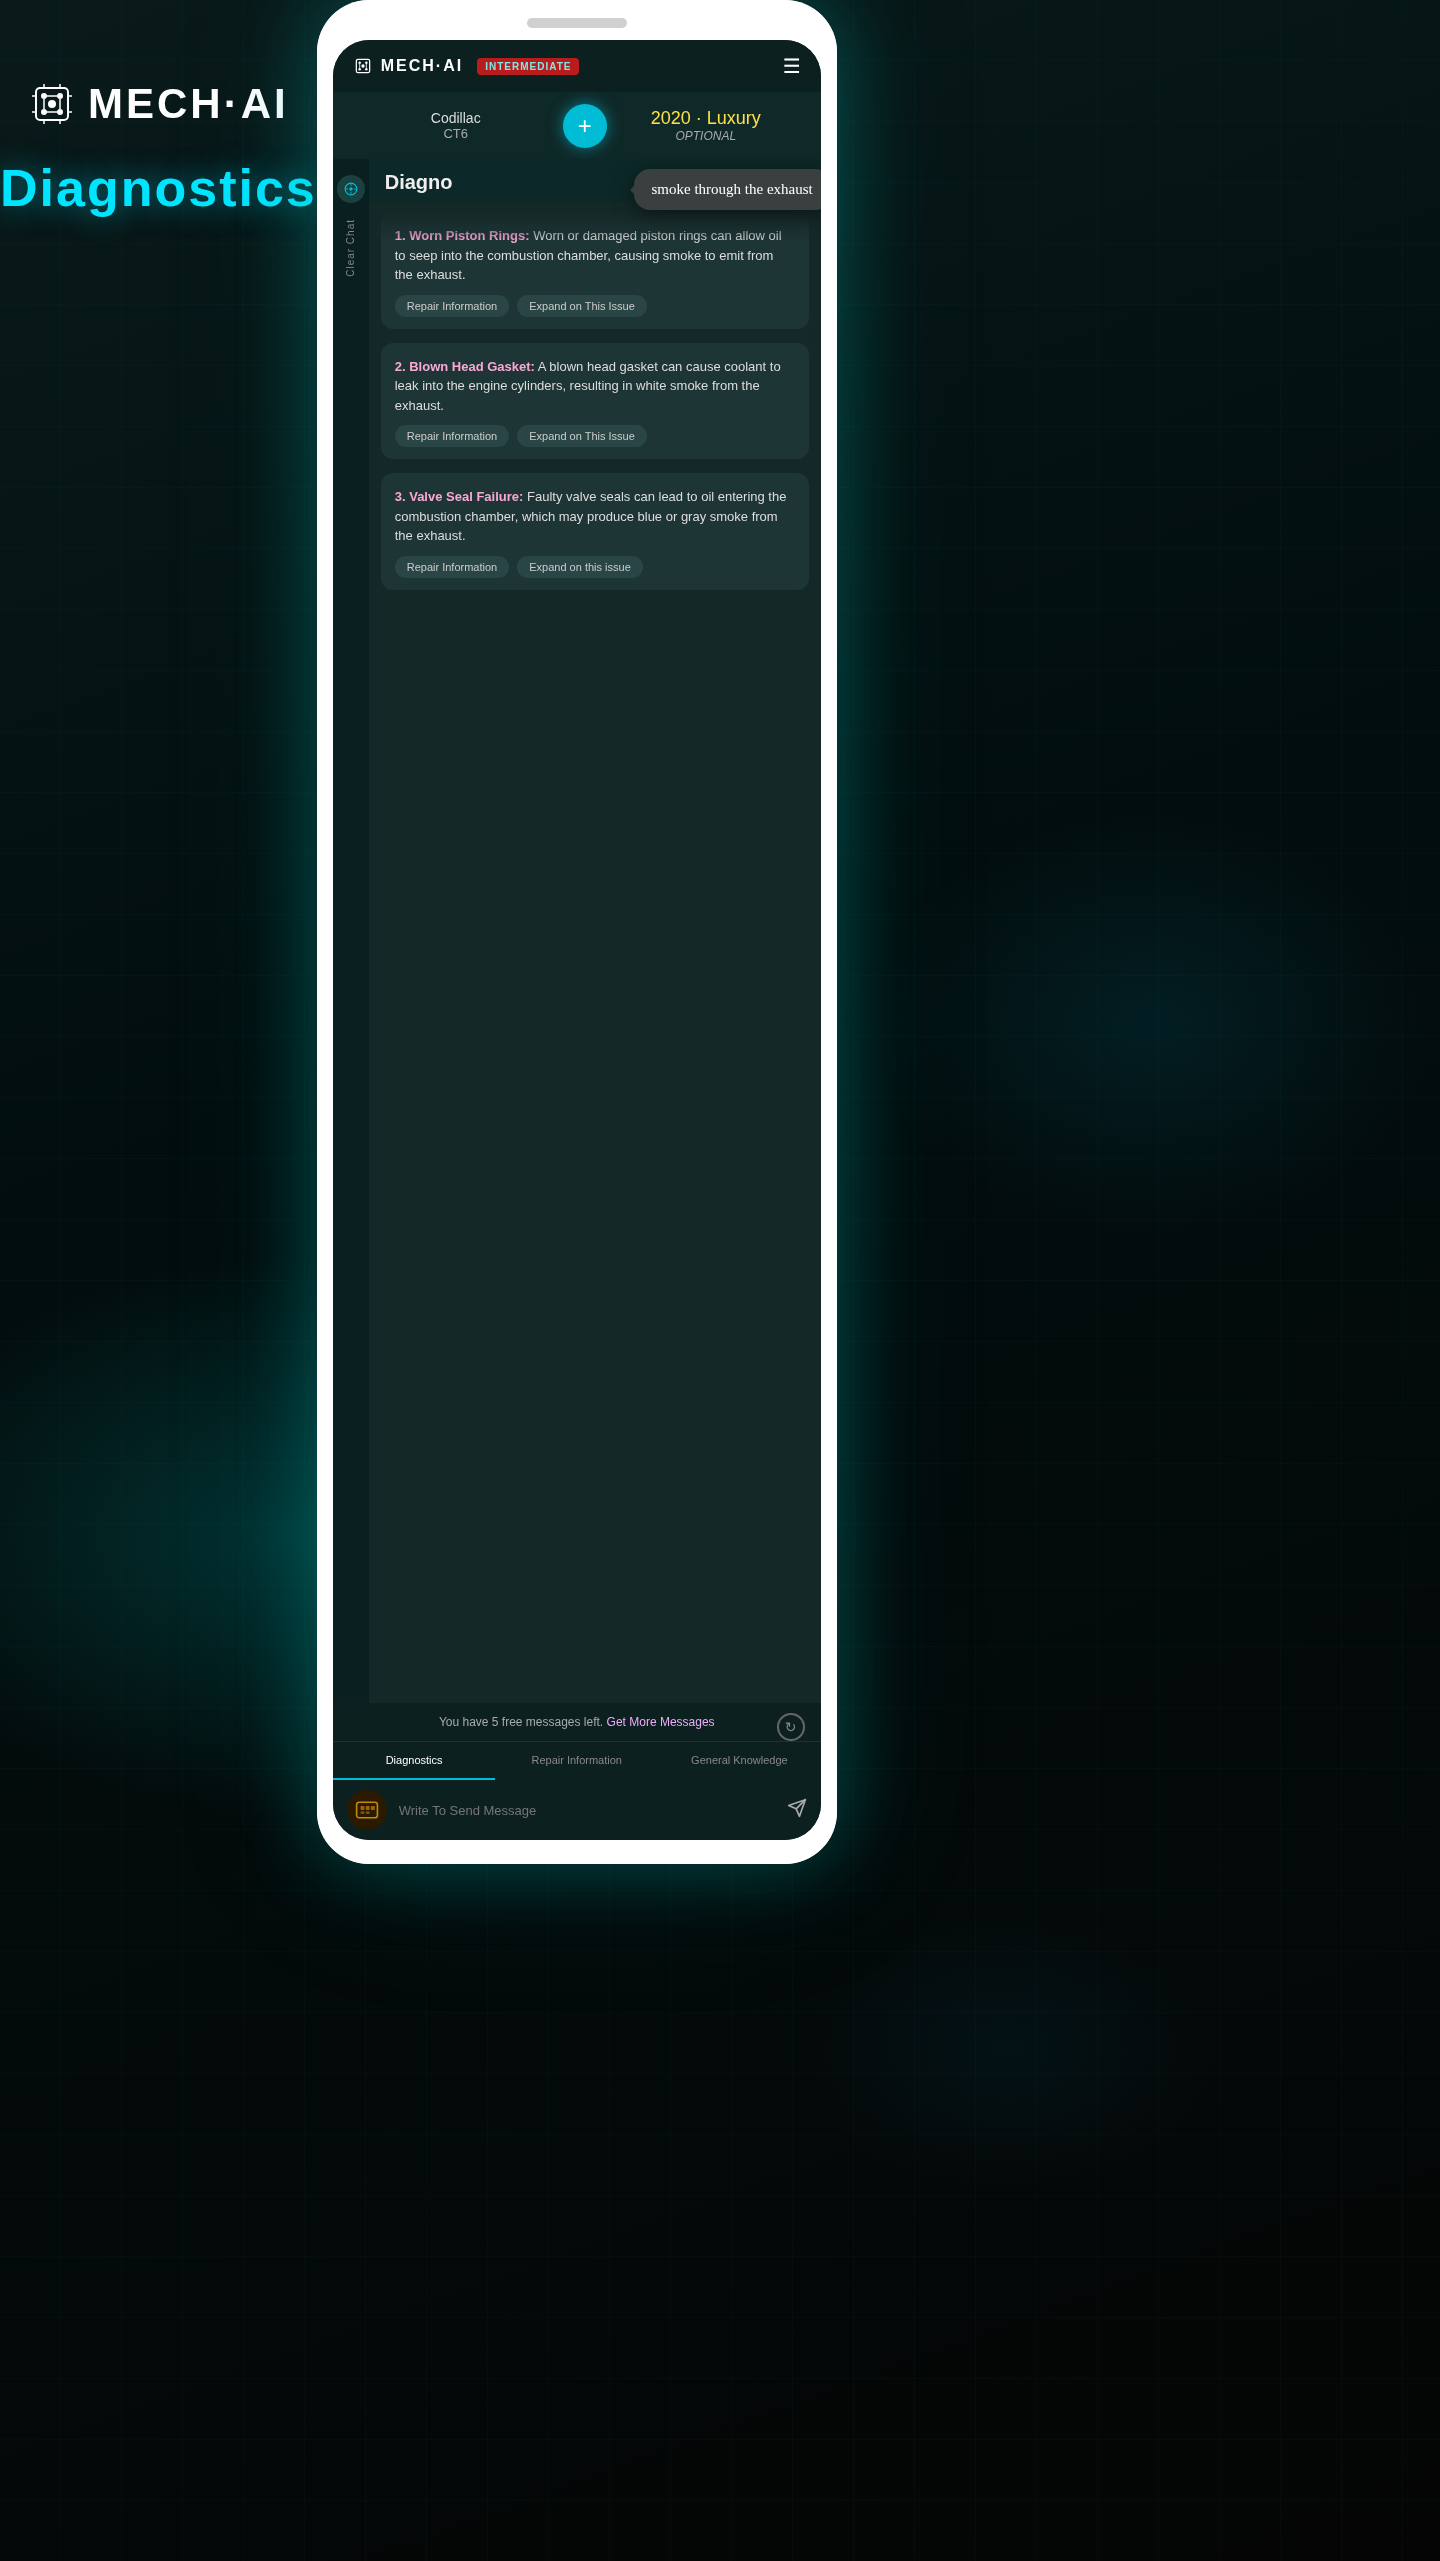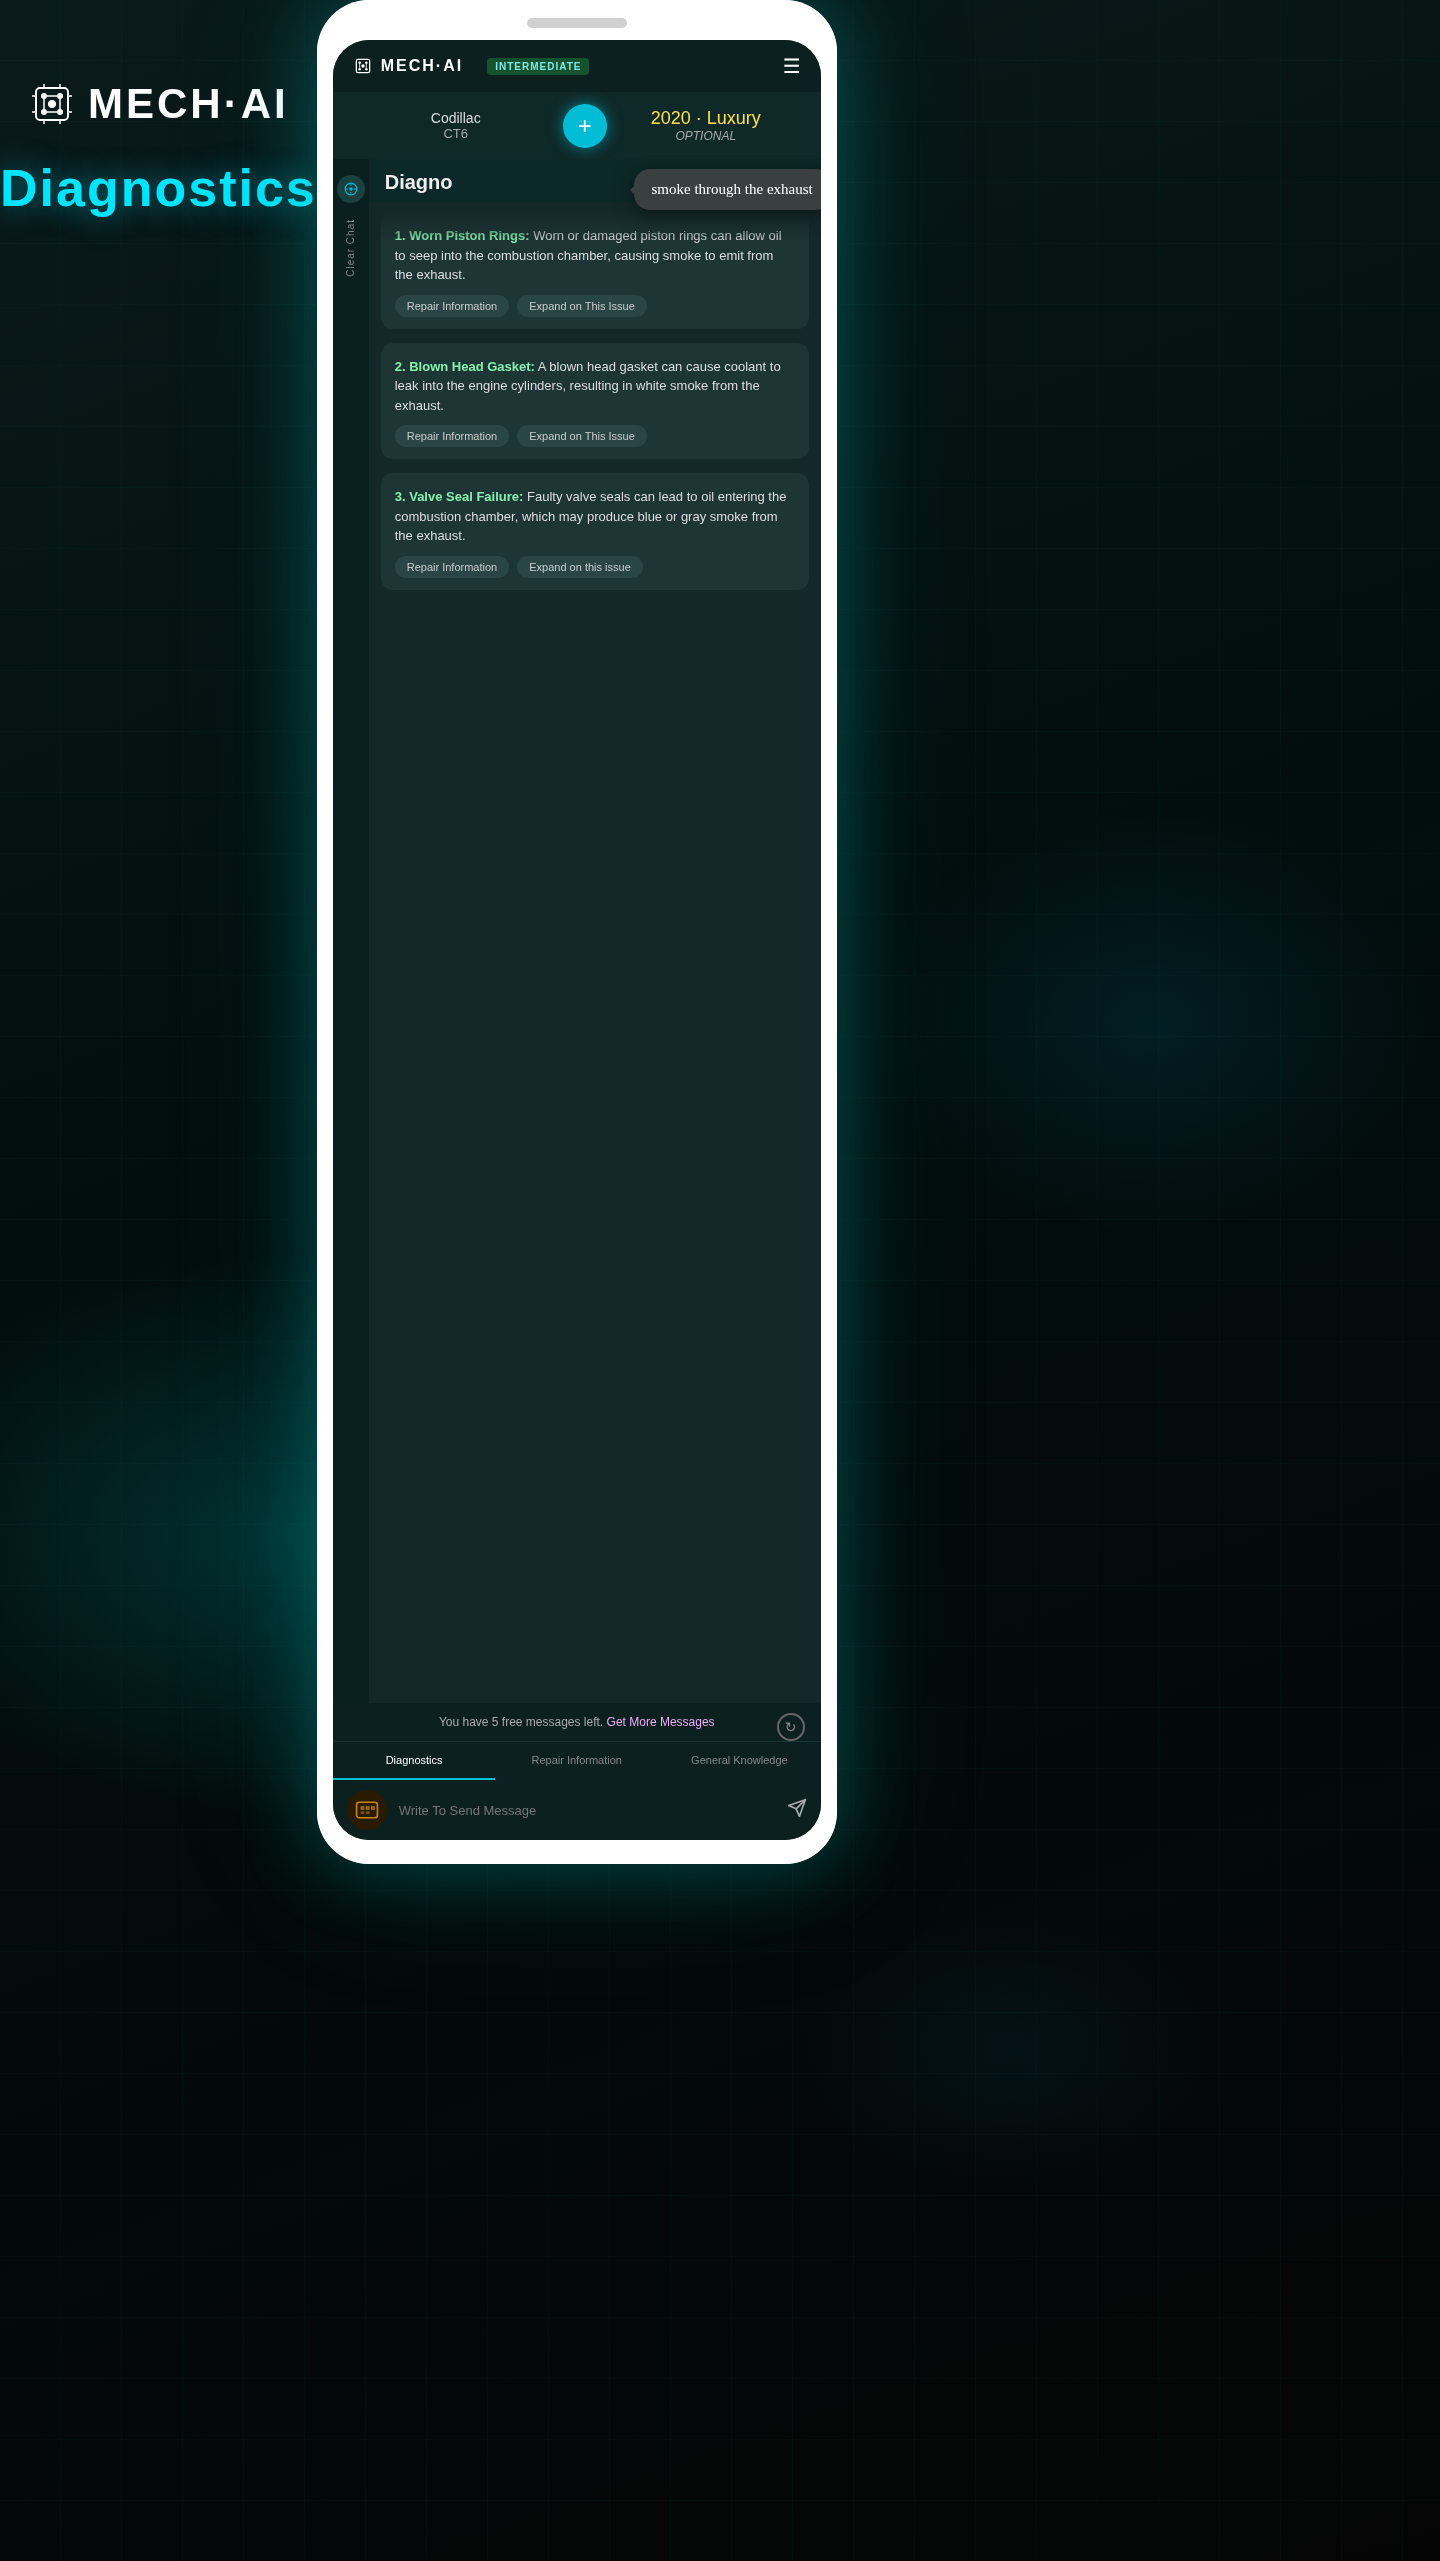--- a/index.html
+++ b/index.html
@@ -126,28 +126,28 @@
     }
 
     .nav-logo-text {
       color: #fff;
       font-size: 16px;
       font-weight: 700;
       letter-spacing: 2px;
     }
 
     .nav-badge {
-      background: #14532d;
+      background: #b91c1c;
       color: #7ee8e8;
       font-size: 10px;
       font-weight: 700;
       letter-spacing: 1px;
       padding: 3px 8px;
       border-radius: 4px;
-      margin-left: 16px;
+      margin-left: 6px;
     }
 
     .nav-menu {
       color: #fff;
       font-size: 20px;
       cursor: pointer;
     }
 
     
     .vehicle-selector {
@@ -316,21 +316,21 @@
     }
 
     .issue-title {
       font-size: 13px;
       line-height: 1.5;
       color: #ddd;
       margin-bottom: 10px;
     }
 
     .issue-title strong {
-      color: #86efac;
+      color: #f9a8d4;
       font-weight: 700;
     }
 
     .issue-actions {
       display: flex;
       gap: 8px;
       flex-wrap: wrap;
     }
 
     .issue-btn {

